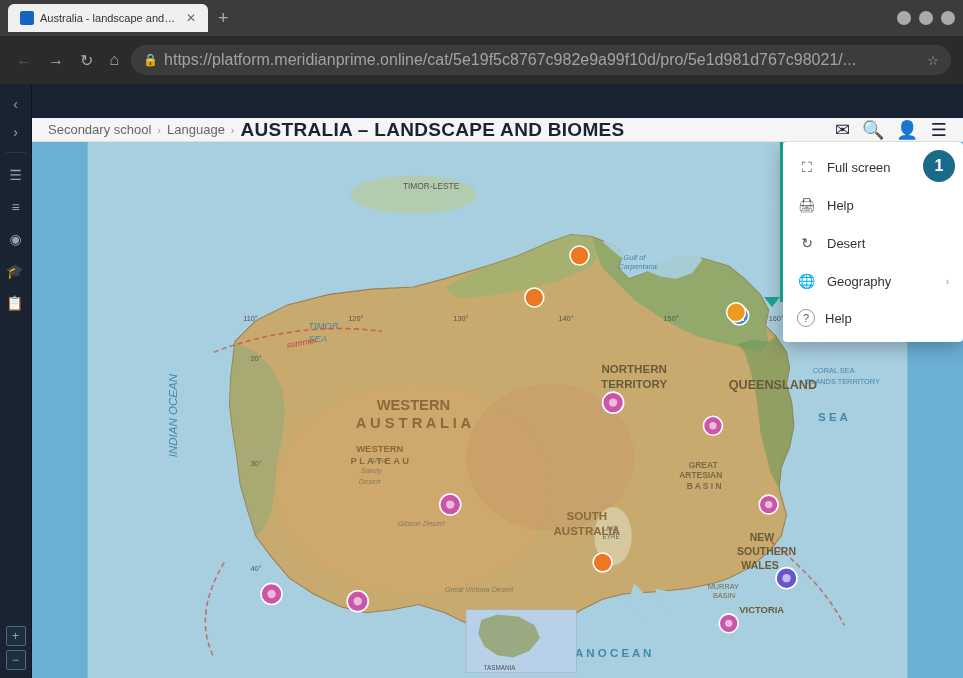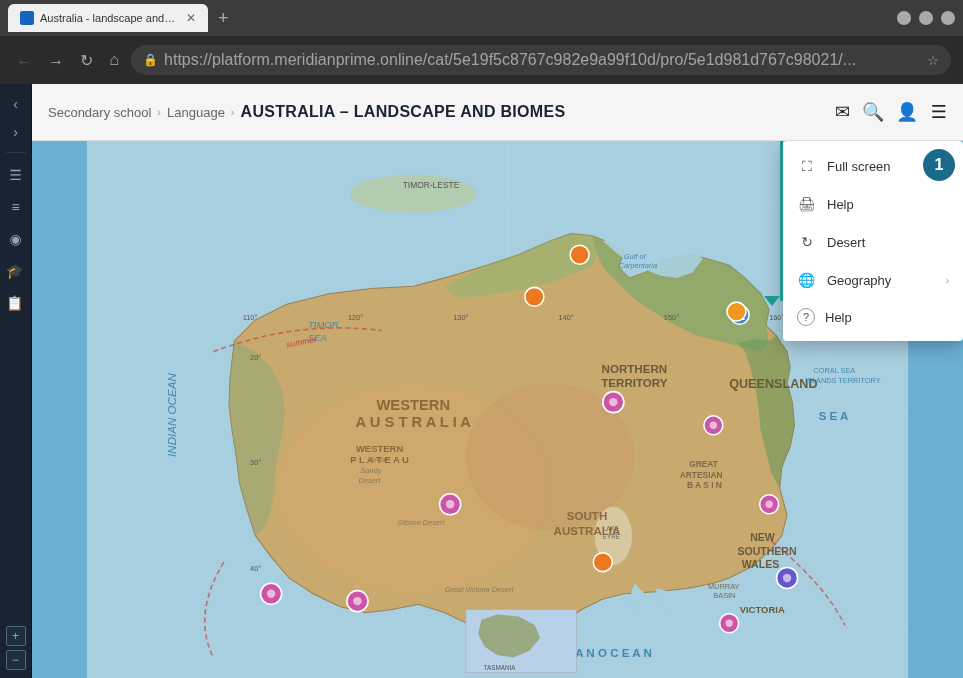--- a/index.html
+++ b/index.html
@@ -37,25 +37,25 @@
     .sidebar-icon-btn { width: 28px; height: 28px; display: flex; align-items: center; justify-content: center; color: #8aa; font-size: 14px; cursor: pointer; border-radius: 3px; }
     .sidebar-divider { width: 20px; height: 1px; background: #2a3a4a; margin: 4px 0; }
     .sidebar-spacer { flex: 1; }
     .sidebar-bottom { display: flex; flex-direction: column; gap: 4px; align-items: center; }
     .zoom-btn { width: 20px; height: 20px; border: 1px solid #4a6a7a; color: #8aa; display: flex; align-items: center; justify-content: center; font-size: 12px; cursor: pointer; border-radius: 2px; background: #1e2e3e; }
 
     
     .main-content { flex: 1; display: flex; flex-direction: column; }
 
     
-    .top-bar { background: #f5f5f5; height: 57px; display: flex; align-items: center; padding: 0 16px; gap: 8px; border-bottom: 1px solid #ddd; }
+    .top-bar { background: #f5f5f5; height: 24px; display: flex; align-items: center; padding: 0 16px; gap: 8px; border-bottom: 1px solid #ddd; margin-top: 34px; }
     .breadcrumb { display: flex; align-items: center; gap: 6px; font-size: 13px; color: #666; flex: 1; }
     .breadcrumb-item { color: #666; }
     .breadcrumb-sep { color: #999; font-size: 11px; }
-    .breadcrumb-current { color: #1a2332; font-weight: bold; font-size: 16px; letter-spacing: 0.3px; }
+    .breadcrumb-current { color: #1a2332; font-weight: bold; font-size: 19px; letter-spacing: 0.3px; }
     .top-actions { display: flex; gap: 12px; align-items: center; }
     .top-action-btn { color: #1a2332; font-size: 18px; cursor: pointer; }
 
     
     .map-container { flex: 1; position: relative; background: #6ab0d4; overflow: hidden; }
 
     
     .dropdown-menu { position: absolute; top: 0; right: 0; background: white; border-radius: 4px; box-shadow: 0 4px 20px rgba(0,0,0,0.3); width: 180px; z-index: 100; padding: 6px 0; }
     .dropdown-item { display: flex; align-items: center; gap: 10px; padding: 9px 14px; cursor: pointer; font-size: 13px; color: #333; }
     .dropdown-icon { width: 20px; height: 20px; display: flex; align-items: center; justify-content: center; color: #555; font-size: 14px; }

